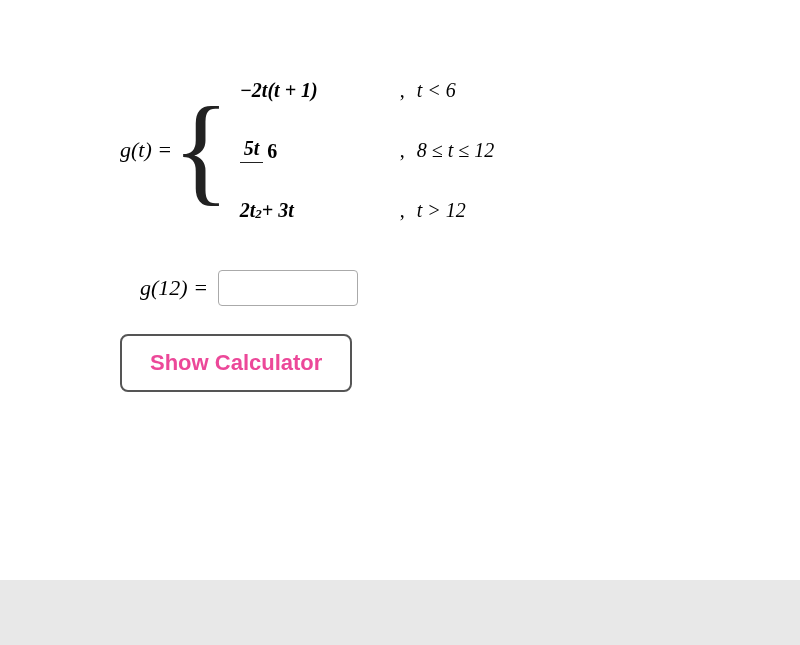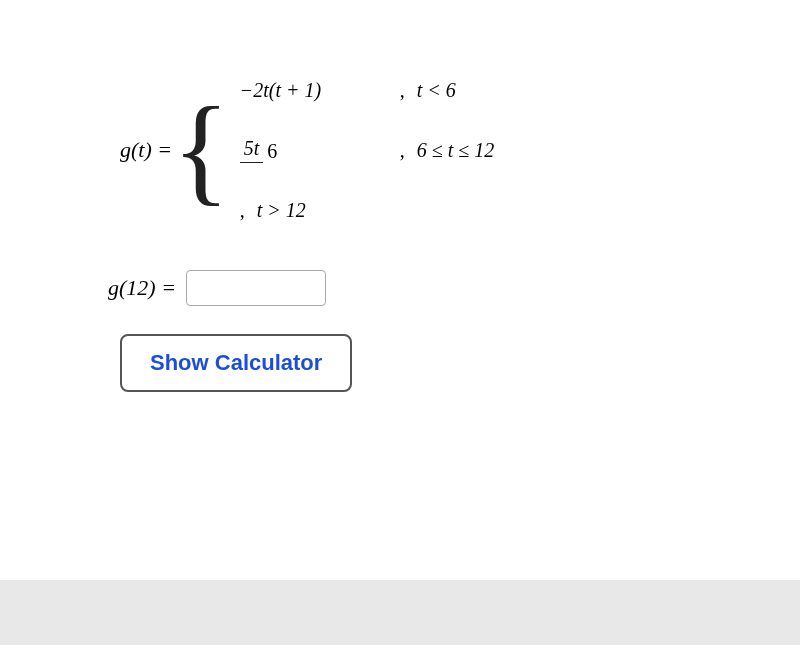--- a/index.html
+++ b/index.html
@@ -73,20 +73,21 @@
       align-items: center;
       min-height: 60px;
       padding: 6px 0;
     }
 
     .case-expr {
       font-size: 20px;
       min-width: 160px;
       display: flex;
       align-items: flex-end;
+      font-weight: bold;
     }
 
     .case-condition {
       font-size: 20px;
       font-style: italic;
       margin-left: 4px;
       white-space: nowrap;
     }
 
     .comma {
@@ -116,21 +117,21 @@
 
     sup {
       font-size: 13px;
       vertical-align: super;
     }
 
     .answer-row {
       display: flex;
       align-items: center;
       margin-top: 30px;
-      margin-left: 28px;
+      margin-left: 60px;
     }
 
     .answer-label {
       font-size: 22px;
       font-style: italic;
       margin-right: 10px;
     }
 
     .answer-input {
       border: 1px solid #aaa;
@@ -145,21 +146,21 @@
 
     .show-calculator-btn {
       margin-top: 28px;
       margin-left: 40px;
       border: 2px solid #555;
       border-radius: 8px;
       background: #fff;
       padding: 14px 28px;
       font-size: 22px;
       font-weight: bold;
-      color: #1d4ed8;
+      color: #ec4899;
       cursor: pointer;
       font-family: Arial, Helvetica, sans-serif;
     }
 
     .divider-line {
       position: absolute;
       bottom: 63px;
       left: 0;
       width: 800px;
       height: 1px;
@@ -192,24 +193,29 @@
         </div>
 
         <div class="case-row">
           <span class="case-expr">
             <span class="fraction">
               <span class="numerator italic">5t</span>
               <span class="denominator normal">6</span>
             </span>
           </span>
           <span class="comma">,</span>
-          <span class="case-condition italic">6 ≤ t ≤ 12</span>
+          <span class="case-condition italic">8 ≤ t ≤ 12</span>
         </div>
 
         <div class="case-row">
+          <span class="case-expr italic">
+            <span>2t</span>
+              <sup>2</sup>
+              <span> + 3t</span>
+          </span>
           <span class="comma">,</span>
           <span class="case-condition italic">t &gt; 12</span>
         </div>
 
       </div>
     </div>
   </div>
 
   
   <div class="answer-row">

